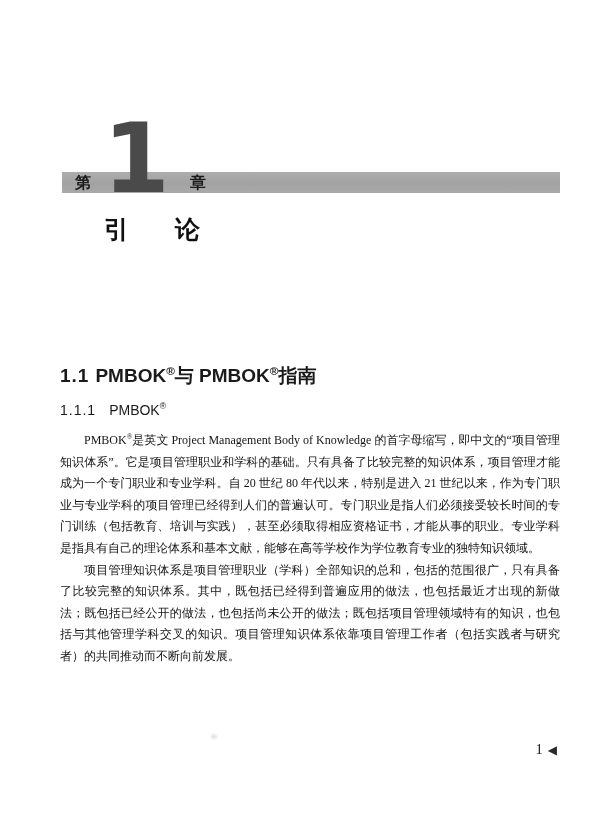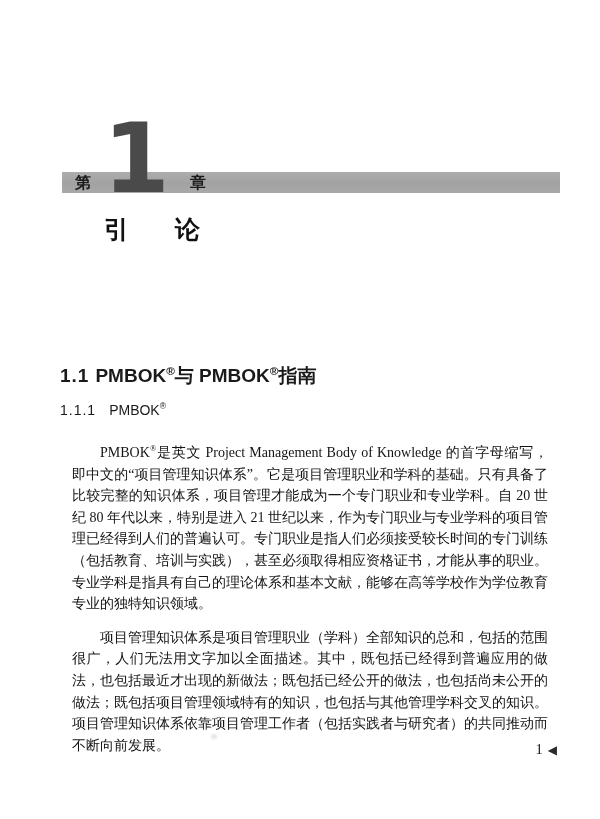--- a/index.html
+++ b/index.html
@@ -86,22 +86,22 @@
   .h2 .num { margin-right: 13px; letter-spacing: 1px; }
 
   
   .body-text {
     position: absolute;
     left: 60px;
     top: 430px;
     width: 500px;
   }
   .body-text p {
-    margin: 12px;
-    font-size: 14px;
+    margin: 0;
+    font-size: 12px;
     line-height: 21.6px;
     text-align: justify;
     text-indent: 2em;
     color: #141414;
   }
 
   sup.reg {
     font-size: 62%;
     vertical-align: super;
     line-height: 0;
@@ -156,21 +156,21 @@
   <div class="h1">
     <span class="num">1.1</span><span>PMBOK<sup class="reg">®</sup>与 PMBOK<sup class="reg">®</sup>指南</span>
   </div>
 
   <div class="h2">
     <span class="num">1.1.1</span><span>PMBOK<sup class="reg">®</sup></span>
   </div>
 
   <div class="body-text">
     <p>PMBOK<sup class="reg">®</sup>是英文 Project Management Body of Knowledge 的首字母缩写，即中文的“项目管理知识体系”。它是项目管理职业和学科的基础。只有具备了比较完整的知识体系，项目管理才能成为一个专门职业和专业学科。自 20 世纪 80 年代以来，特别是进入 21 世纪以来，作为专门职业与专业学科的项目管理已经得到人们的普遍认可。专门职业是指人们必须接受较长时间的专门训练（包括教育、培训与实践），甚至必须取得相应资格证书，才能从事的职业。专业学科是指具有自己的理论体系和基本文献，能够在高等学校作为学位教育专业的独特知识领域。</p>
-    <p>项目管理知识体系是项目管理职业（学科）全部知识的总和，包括的范围很广，人们无法用文字加以全面描述。其中，既包括已经得到普遍应用的做法，也包括最近才出现的新做法；既包括已经公开的做法，也包括尚未公开的做法；既包括项目管理领域特有的知识，也包括与其他管理学科交叉的知识。项目管理知识体系依靠项目管理工作者（包括实践者与研究者）的共同推动而不断向前发展。</p>
+    <p>项目管理知识体系是项目管理职业（学科）全部知识的总和，包括的范围很广，只有具备了比较完整的知识体系。其中，既包括已经得到普遍应用的做法，也包括最近才出现的新做法；既包括已经公开的做法，也包括尚未公开的做法；既包括项目管理领域特有的知识，也包括与其他管理学科交叉的知识。项目管理知识体系依靠项目管理工作者（包括实践者与研究者）的共同推动而不断向前发展。</p>
   </div>
 
   <div class="artifact"></div>
 
   <div class="footer">
     <span>1</span>
     <span class="arrow">◀</span>
   </div>
 
 </div>

